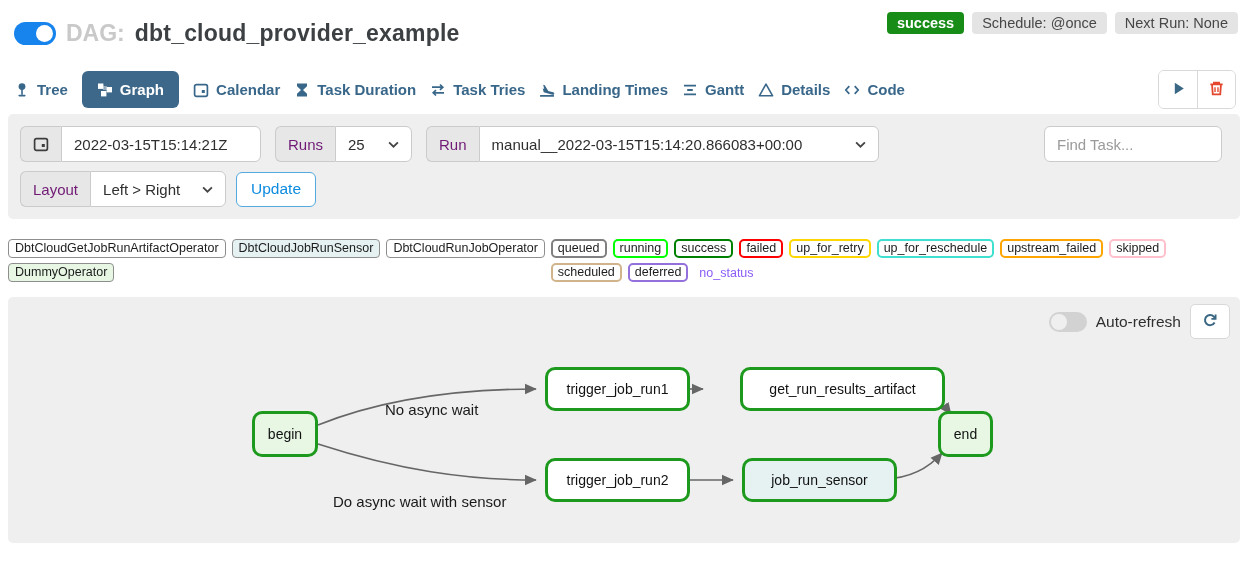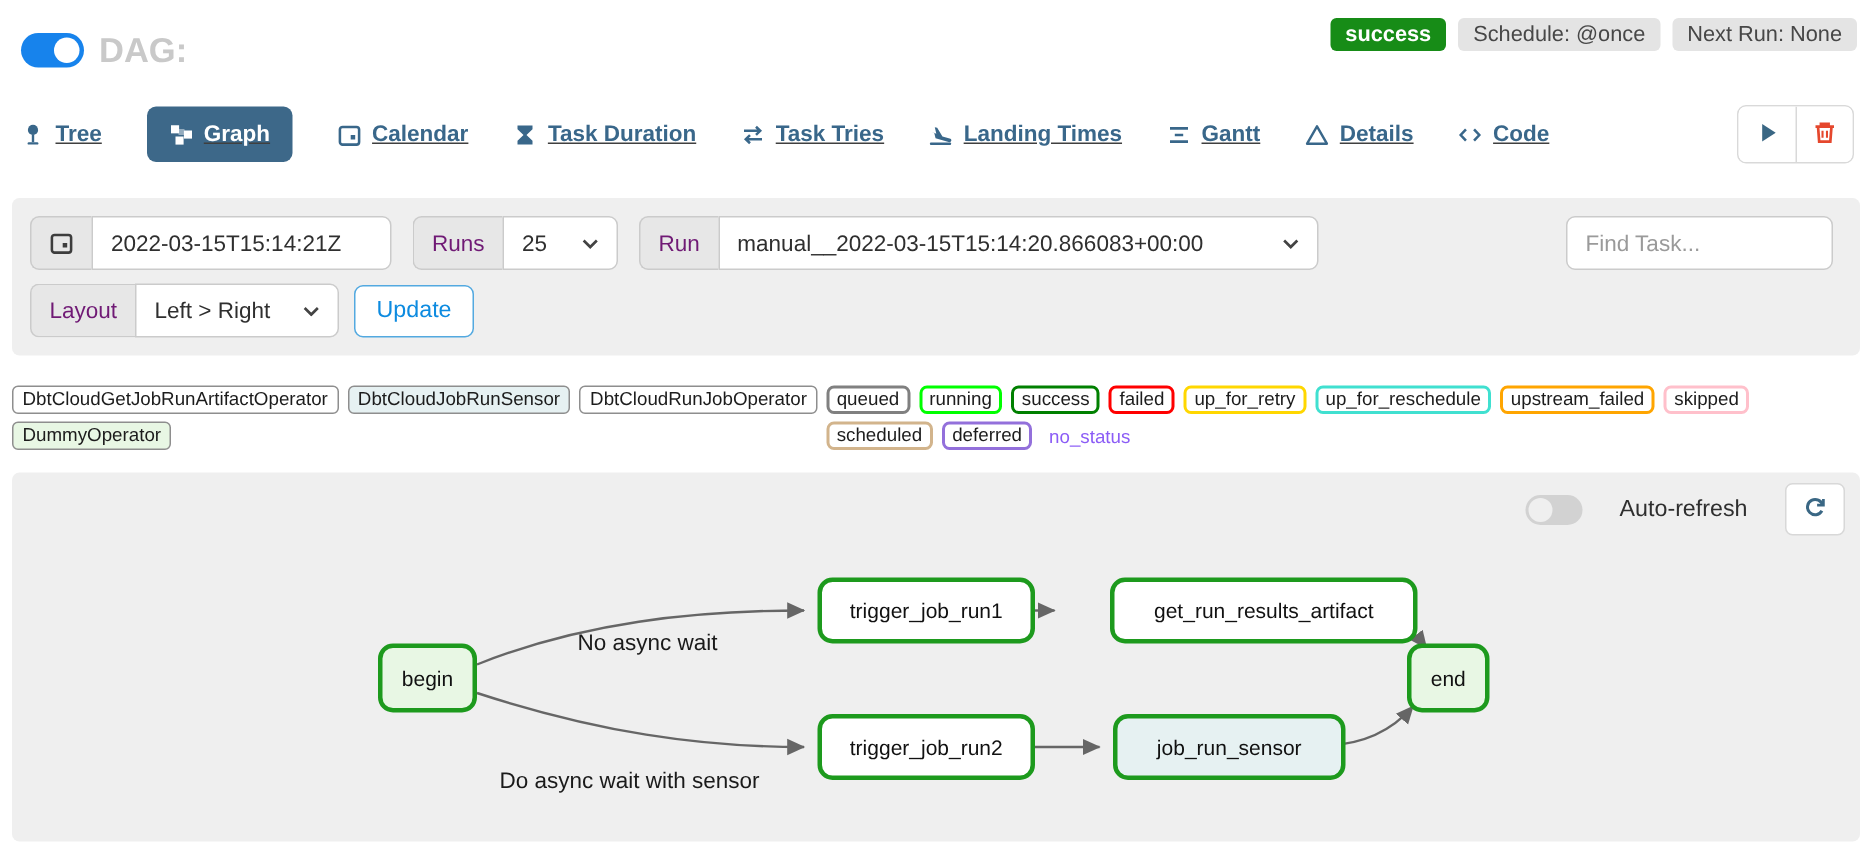--- a/index.html
+++ b/index.html
@@ -14,34 +14,34 @@
   .toggle.on .knob { right: 3px; }
   .toggle .knob { position: absolute; top: 3px; width: 17px; height: 17px; border-radius: 50%; background: #fff; }
   .dag-prefix { font-size: 23px; font-weight: 700; color: #c9c9c9; }
   .dag-title { font-size: 23px; font-weight: 700; color: #3c4043; letter-spacing: .2px; }
   .topbar-right { display: flex; gap: 8px; align-items: center; }
   .badge { font-size: 14.5px; padding: 3px 10px; border-radius: 4px; background: #e4e4e4; color: #474747; }
   .badge.success { background: #178c17; color: #fff; font-weight: 700; }
 
   
   .tabbar { display: flex; align-items: center; padding: 0 12px 0 14px; margin-top: 23px; }
-  .tabs { display: flex; align-items: center; gap: 30px; text-decoration: underline; }
+  .tabs { display: flex; align-items: center; gap: 14px; }
   .tab { display: flex; align-items: center; gap: 7px; color: #39678a; font-size: 15px; font-weight: 600; cursor: pointer; padding: 10px 0; border-radius: 6px; }
   .tab.active { background: #3d6889; color: #fff; padding: 10px 15px; }
   .tab .ticon { width: 16px; height: 16px; display: inline-flex; }
   .tab .ticon svg { width: 16px; height: 16px; }
   .actions { margin-left: auto; display: flex; border: 1px solid #d9d9d9; border-radius: 6px; overflow: hidden; background: #fff; }
   .action-btn { width: 38px; height: 37px; display: flex; align-items: center; justify-content: center; cursor: pointer; background: #fff; border: none; }
   .action-btn + .action-btn { border-left: 1px solid #d9d9d9; }
   .action-btn svg { width: 17px; height: 17px; }
   .play { color: #3a6784; }
   .trash { color: #e5472d; }
 
   
-  .filter-panel { margin: 23px 8px 0 8px; background: #efefef; border-radius: 5px; padding: 12px; }
+  .filter-panel { margin: 5px 8px 0 8px; background: #efefef; border-radius: 5px; padding: 12px; }
   .filter-row { display: flex; align-items: center; }
   .filter-row + .filter-row { margin-top: 9px; }
   .igroup { display: flex; align-items: stretch; height: 36px; border-radius: 6px; margin-right: 14px; }
   .iaddon { display: flex; align-items: center; padding: 0 12px; background: #e7e7e7; border: 1px solid #cbcbcb; border-right: none;
     border-radius: 6px 0 0 6px; font-size: 15px; color: #701a75; }
   .iaddon svg { width: 16px; height: 16px; color: #3d3d3d; }
   .ifield { display: flex; align-items: center; background: #fff; border: 1px solid #cbcbcb; border-radius: 0 6px 6px 0;
     padding: 0 12px; font-size: 15px; color: #2f2f2f; }
   input.ifield { outline: none; }
   .iselect { gap: 14px; cursor: pointer; justify-content: space-between; }
@@ -55,41 +55,42 @@
   
   .legend { margin: 20px 8px 0 8px; display: flex; align-items: flex-start; }
   .op-legend { width: 545px; display: flex; flex-wrap: wrap; gap: 5px 6px; }
   .status-legend { width: 692px; display: flex; flex-wrap: wrap; gap: 5px 6px; align-items: center; }
   .op-pill { font-size: 12.5px; color: #1c1c1c; border: 1px solid #8e8e8e; border-radius: 4px; padding: 1px 6px 2px; cursor: pointer; }
   .st-pill { font-size: 12.5px; color: #1c1c1c; border: 2px solid #999; border-radius: 5px; padding: 0 5px 1px; background: #fff; cursor: pointer; }
   .no-status { font-size: 12.5px; color: #8b5cf6; padding: 1px 5px; }
 
   
   .graph-panel { margin: 15px 8px 0 8px; background: #efefef; border-radius: 5px; height: 246px; position: relative; }
-  .graph-controls { position: absolute; top: 7px; right: 10px; display: flex; align-items: center; gap: 25px; z-index: 3; }
+  .graph-controls { position: absolute; top: 7px; right: 10px; display: flex; align-items: center; gap: 9px; z-index: 3; }
   .ar-toggle { width: 38px; height: 20px; border-radius: 10px; background: #d2d2d2; position: relative; cursor: pointer; }
   .ar-toggle .knob { position: absolute; left: 2px; top: 2px; width: 16px; height: 16px; border-radius: 50%; background: #efefef; }
   .ar-label { font-size: 15.5px; color: #2f2f2f; }
   .refresh-btn { width: 40px; height: 35px; background: #fff; border: 1px solid #d8d8d8; border-radius: 5px;
     display: flex; align-items: center; justify-content: center; cursor: pointer; color: #3a6784; }
   .refresh-btn svg { width: 16px; height: 16px; }
   .edges { position: absolute; left: 0; top: 0; width: 1232px; height: 246px; }
   .edge-label { font-size: 15px; fill: #1a1a1a; }
   .node { position: absolute; display: flex; align-items: center; justify-content: center; border-radius: 10px;
     border: 3px solid #1d9a1d; font-size: 14px; color: #111; cursor: pointer; z-index: 2; }
 </style>
 </head>
 <body>
 
 <header class="topbar">
   <div class="topbar-left">
     <div class="toggle on">
         <div class="knob"></div>
       </div>
     <span class="dag-prefix">DAG:</span>
+    <span class="dag-title">dbt_cloud_provider_example</span>
   </div>
   <div class="topbar-right">
     <span class="badge success">success</span>
     <span class="badge">Schedule: @once</span>
     <span class="badge">Next Run: None</span>
   </div>
 </header>
 
 <nav class="tabbar">
   <div class="tabs">

